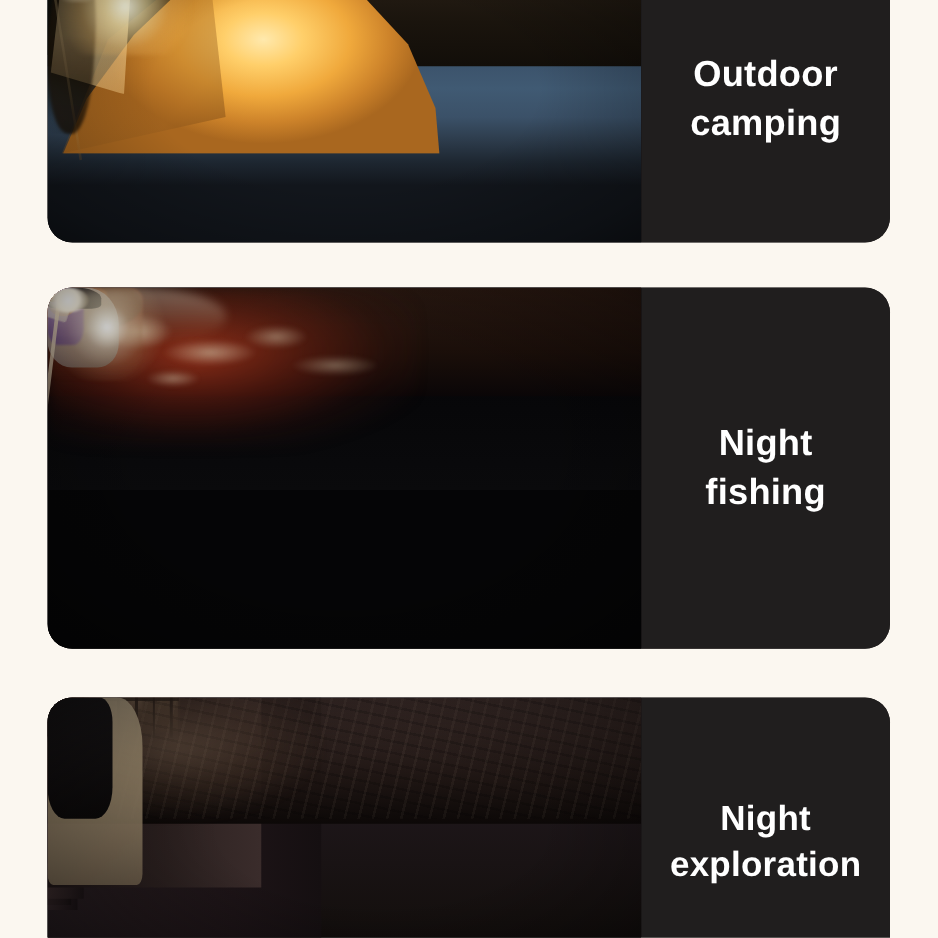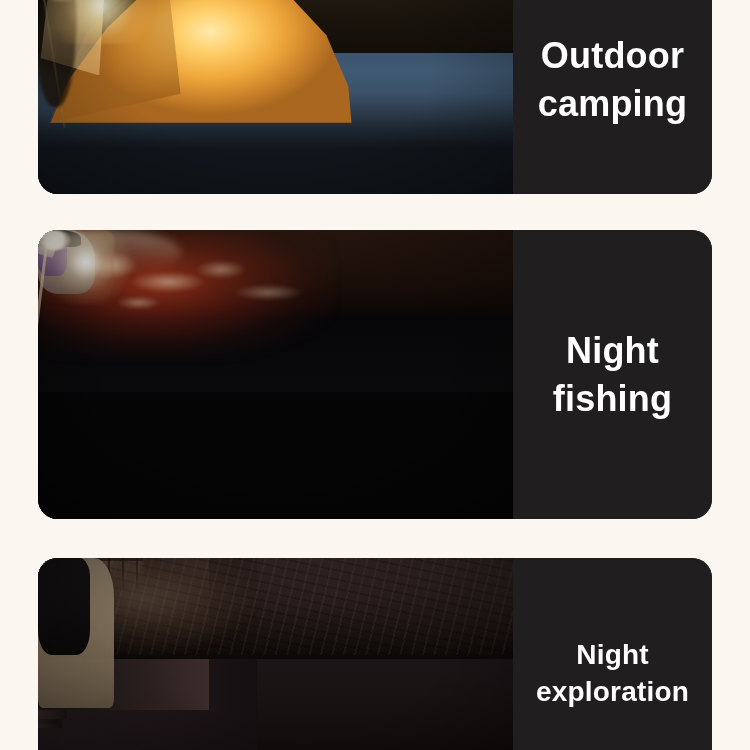--- a/index.html
+++ b/index.html
@@ -383,21 +383,21 @@
     flex:1 1 auto;
     background:#201E1E;
     display:flex;
     align-items:center;
     justify-content:center;
     padding:0 8px;
   }
   .caption-text {
     color:#FFFFFF;
     font-family:"Liberation Sans", sans-serif;
-    font-size:36px;
+    font-size:29px;
     font-weight:600;
     line-height:1.33;
     text-align:center;
     letter-spacing:.2px;
     white-space:pre-line;
   }
   .cap-3 { font-size:28px; }
 </style>
 </head>
 <body>

